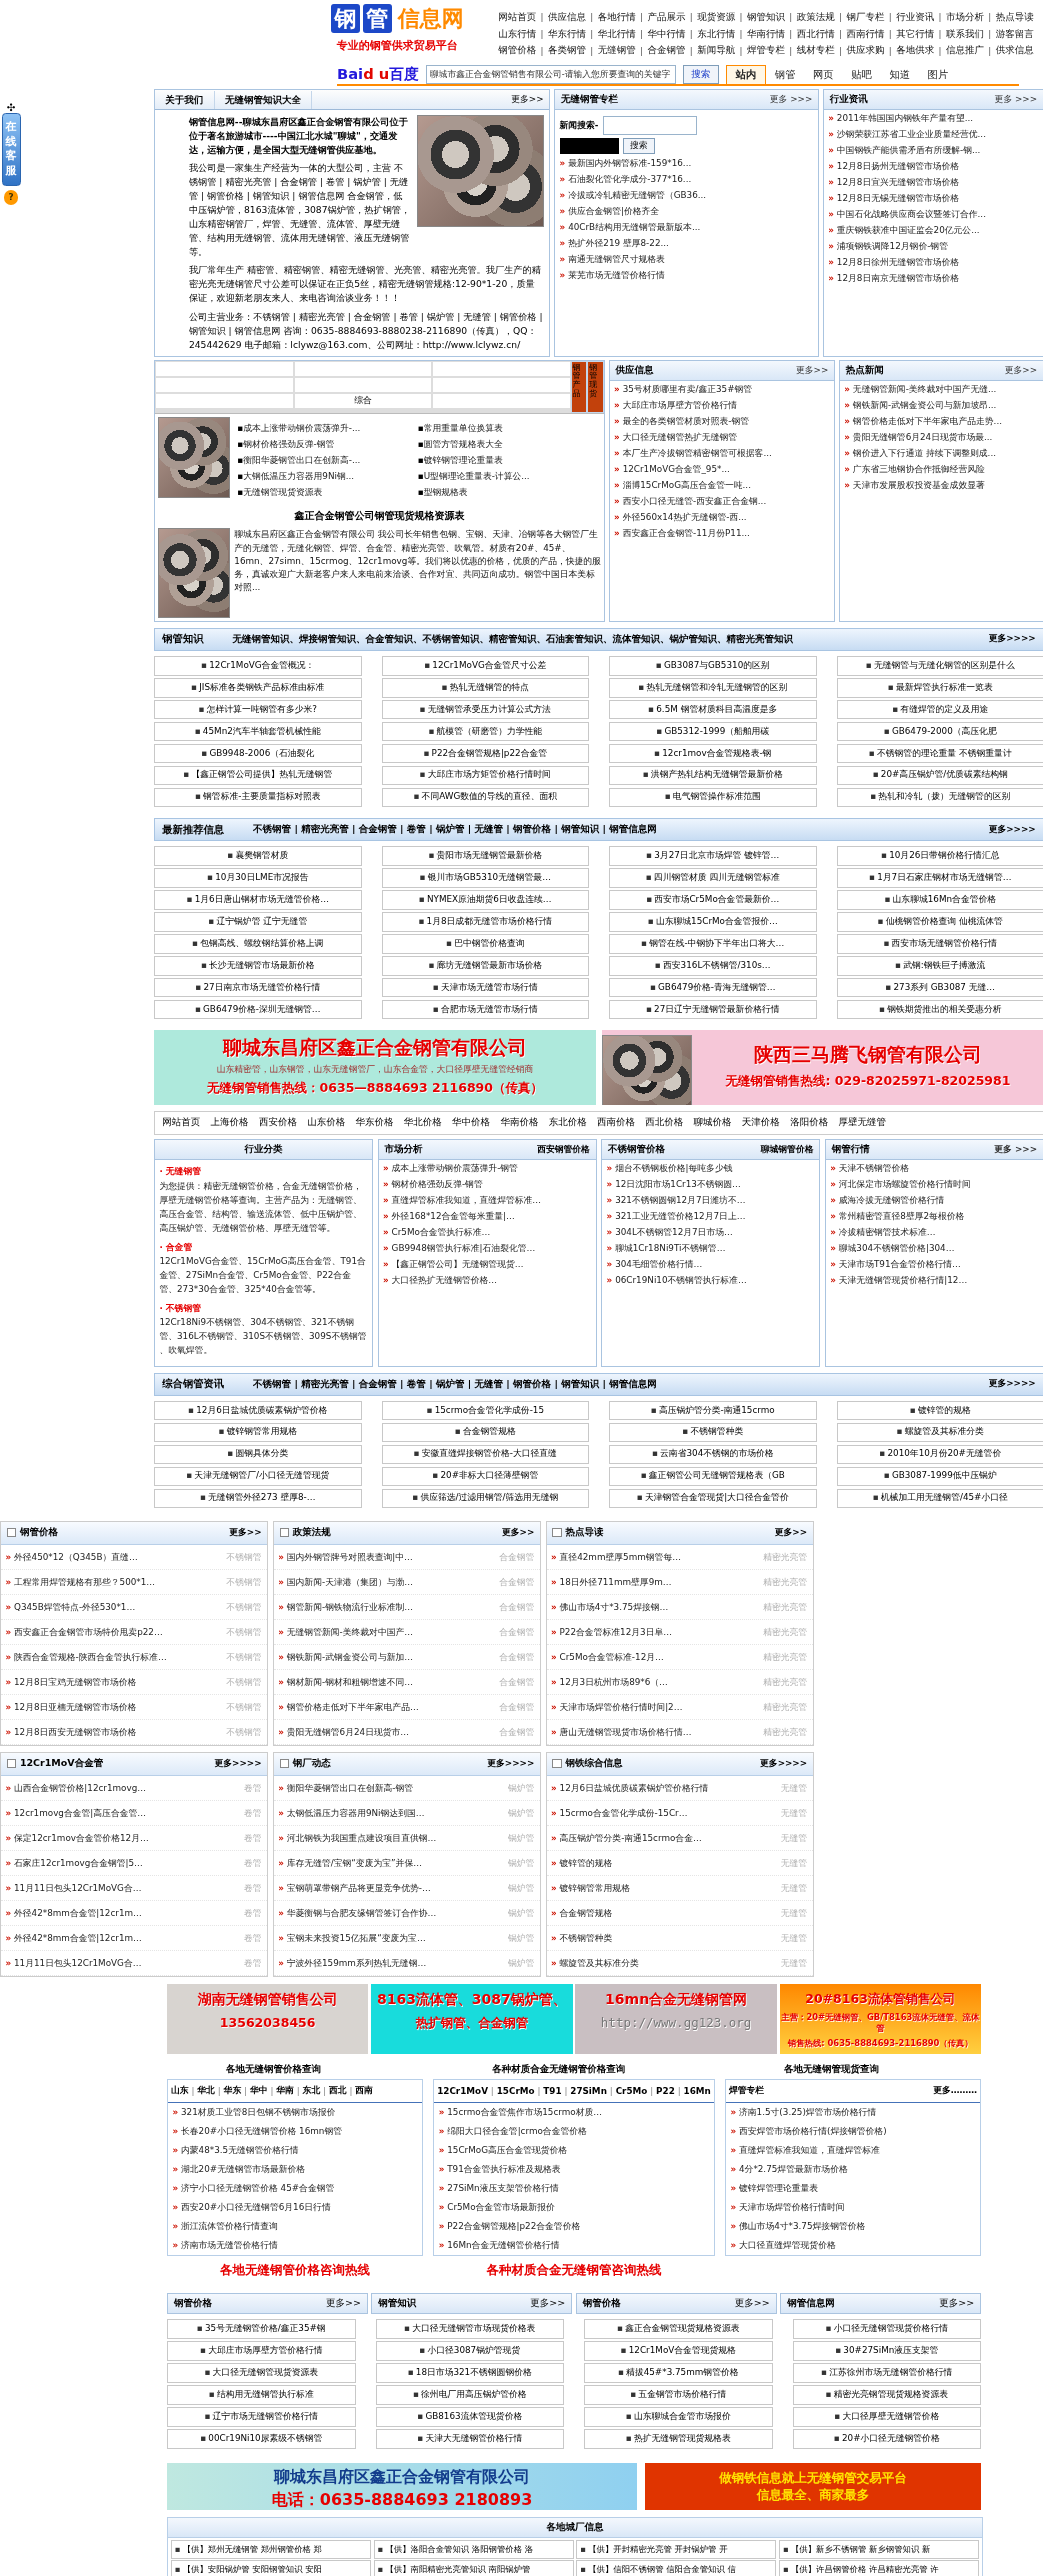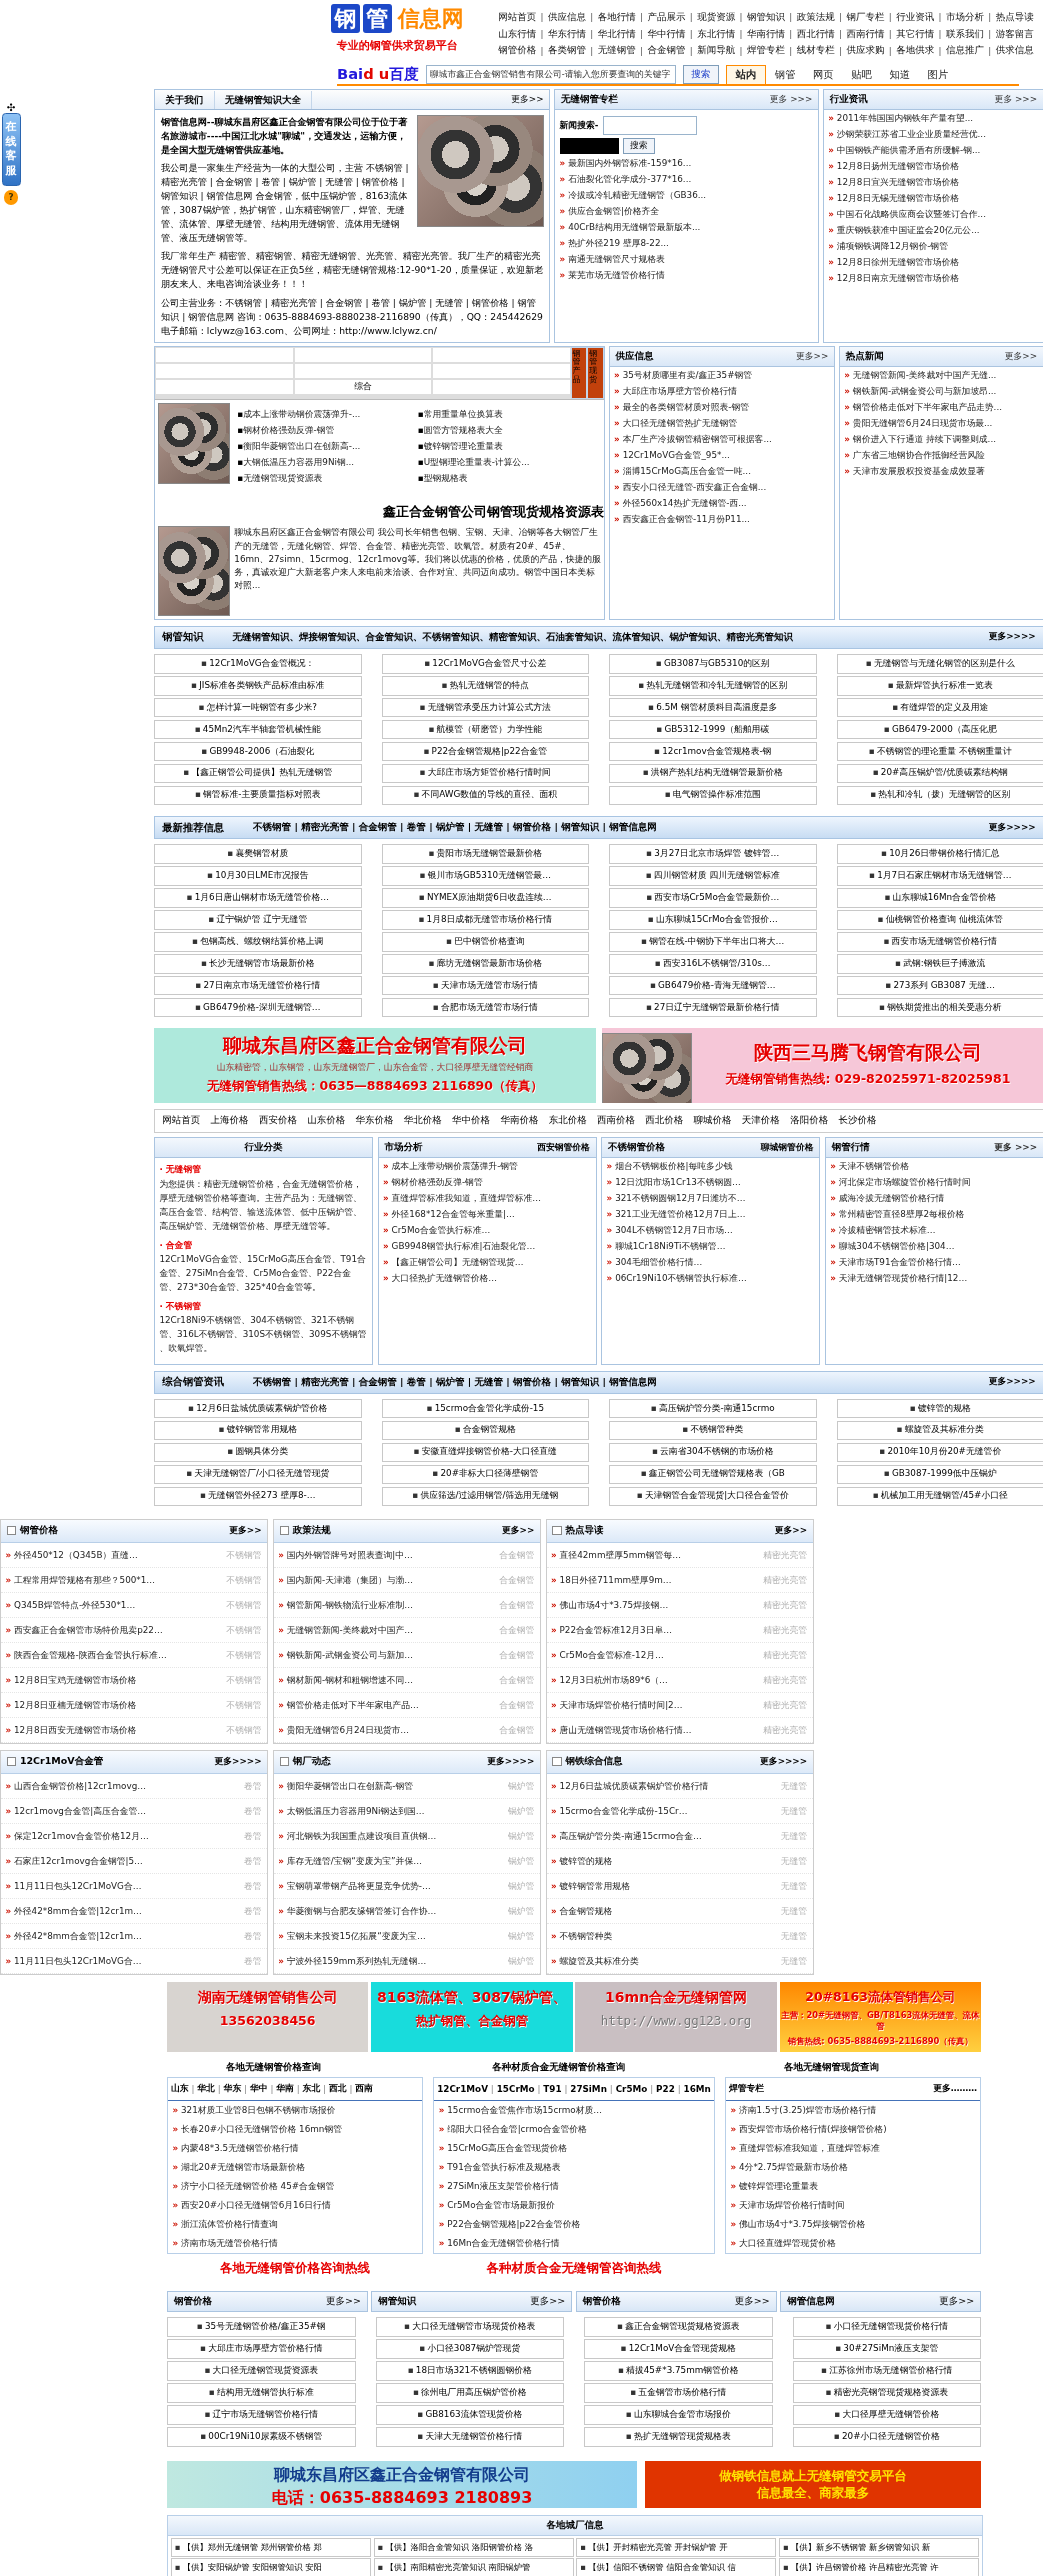--- a/index.html
+++ b/index.html
@@ -31,21 +31,21 @@
   .cs-body{background:linear-gradient(#8fc3f5,#2f72c5);border:0.7px solid #2a65b0;border-radius:3.7px;color:#fff;font-weight:bold;font-size:11px;padding:5.9px 2.9px;line-height:14.7px;}
   .cs-head{display:inline-block;width:14.7px;height:14.7px;border-radius:50%;background:#ff9900;color:#403000;font-weight:bold;line-height:14.7px;margin-top:4.4px;}
   
   .main{margin-left:154px;width:890px;}
   .boxrow{display:flex;gap:3.7px;margin-top:2.9px;}
   .box{border:0.7px solid #aac4e0;background:#fff;}
   .box-hd{display:flex;align-items:center;height:19px;background:linear-gradient(#f4f8fd,#d9e7f7);border-bottom:0.7px solid #aac4e0;padding:0 5.9px;font-weight:bold;font-size:9.5px;}
   .box-hd .more{margin-left:auto;font-weight:normal;color:#333;font-size:8.8px;cursor:pointer;}
   .tabstrip{display:flex;align-items:center;background:linear-gradient(#fdfdfd,#e4edf8);border-bottom:1.5px solid #9db9d8;height:19px;}
   .tabstrip .tab{padding:0 10.3px;font-weight:bold;font-size:9.5px;line-height:17.6px;border-right:0.7px solid #c4d6ea;cursor:pointer;}
-  .about-body{padding:4.4px 5.9px;line-height:14px;font-size:9.2px;}
+  .about-body{padding:4.4px 5.9px;line-height:14px;font-size:9.2px;margin-left:28px;}
   .about-body .strong{font-weight:bold;}
   .pipe-img{background:
      radial-gradient(circle at 30% 35%, #cfc8c0 0 12%, #333 12% 22%, #a89890 22% 34%, transparent 34%),
      radial-gradient(circle at 62% 30%, #cfc8c0 0 12%, #2d2d2d 12% 22%, #98887e 22% 34%, transparent 34%),
      radial-gradient(circle at 46% 62%, #d8d2ca 0 12%, #222 12% 22%, #b0a096 22% 34%, transparent 34%),
      radial-gradient(circle at 78% 64%, #cfc8c0 0 12%, #333 12% 22%, #8d7d72 22% 34%, transparent 34%),
      linear-gradient(135deg,#b59a90,#6e5a52);
      border:0.7px solid #888;}
   .li{display:flex;align-items:flex-start;line-height:16px;white-space:nowrap;overflow:hidden;}
   .blt{color:#cc1100;font-weight:bold;margin:0 2.9px 0 4.4px;}
@@ -53,21 +53,21 @@
   .news-search{display:flex;align-items:center;gap:4.4px;padding:5.9px 4.4px 1.5px 4.4px;font-weight:bold;}
   .ns-input{width:88px;height:14.7px;border:0.7px solid #9ab4cc;}
   .ns-img{width:59px;height:16px;background:#000;}
   .ns-btn{border:0.7px solid #7f9db9;background:#f0f4fa;height:16px;font-size:8.8px;cursor:pointer;}
   
   .ctab-grid{display:flex;border-bottom:0.7px solid #bbb;}
   .ctab-cells{flex:1;display:grid;grid-template-columns:repeat(3,1fr);grid-template-rows:repeat(3,16px);}
   .ctab-cells div{border:0.7px solid #ddd;display:flex;align-items:center;justify-content:center;font-size:8.8px;}
   .vtab{width:13.2px;background:#c2410c;border:0.7px solid #c4d6ea;font-size:8px;line-height:8.8px;padding:1.5px 0.7px;text-align:left;}
   .two-col{display:grid;grid-template-columns:1fr 1fr;padding:2.9px;}
-  .res-title{text-align:right;font-weight:bold;font-size:13px;padding:2.9px 0;margin-top:8px;}
+  .res-title{text-align:center;font-weight:bold;font-size:10px;padding:2.9px 0;}
   .res-wrap{display:flex;gap:4.4px;padding:2.9px;}
   .res-text{flex:1;line-height:13.2px;font-size:8.8px;color:#111;}
   
   .secbar{display:flex;align-items:center;height:20.5px;background:linear-gradient(#eef5fd,#c7dcf3);border:0.7px solid #a8c4e2;margin-top:5.9px;padding:0 7.3px;}
   .secbar .t{font-weight:bold;font-size:10.3px;}
   .secbar .sub{font-weight:bold;font-size:9.5px;margin-left:29px;white-space:nowrap;overflow:hidden;}
   .secbar .more{margin-left:auto;font-weight:bold;font-size:8.8px;cursor:pointer;}
   .grid{padding:2.9px 0;}
   .grow{display:grid;grid-template-columns:repeat(4,1fr);gap:20px;margin:2.2px 0;}
   .gcell{border:0.7px solid #c8c8c8;padding:2.9px 2.9px;text-align:center;font-size:8.8px;white-space:nowrap;overflow:hidden;cursor:pointer;}
@@ -666,21 +666,21 @@
         <span class="nav-lnk">华东价格</span>
         <span class="nav-lnk">华北价格</span>
         <span class="nav-lnk">华中价格</span>
         <span class="nav-lnk">华南价格</span>
         <span class="nav-lnk">东北价格</span>
         <span class="nav-lnk">西南价格</span>
         <span class="nav-lnk">西北价格</span>
         <span class="nav-lnk">聊城价格</span>
         <span class="nav-lnk">天津价格</span>
         <span class="nav-lnk">洛阳价格</span>
-        <span class="nav-lnk">长沙价格</span>
+        <span class="nav-lnk">厚壁无缝管</span>
       </div>
 
     <div class="catrow">
       <div class="catbox">
         <div class="box-hd" style="justify-content:center">
             <span>行业分类</span>
           </div>
         <div class="cat-body" id="cat-groups">
             <div class="cat-red">· 无缝钢管</div>
             <div class="cat-p">为您提供：精密无缝钢管价格，合金无缝钢管价格，厚壁无缝钢管价格等查询。主营产品为：无缝钢管、高压合金管、结构管、输送流体管、低中压锅炉管、高压锅炉管、无缝钢管价格、厚壁无缝管等。</div>

